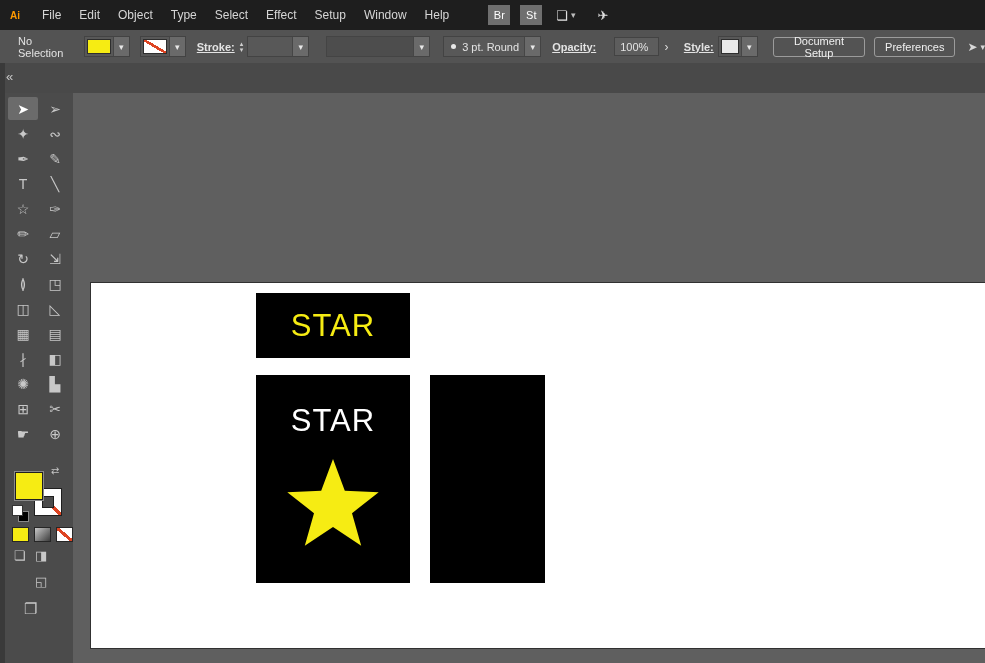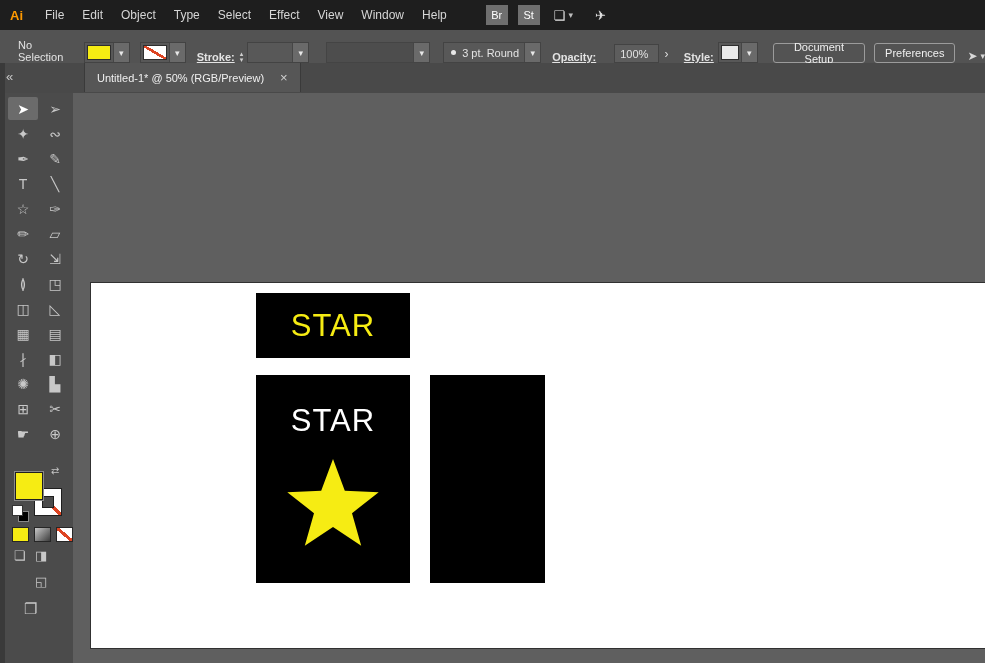--- a/index.html
+++ b/index.html
@@ -3,30 +3,30 @@
 <meta charset="utf-8">
 <style>
   html,body{margin:0;padding:0;background:#2a2a2a;}
   .app{position:relative;width:985px;height:663px;overflow:hidden;
        font-family:"Liberation Sans",sans-serif;background:#5f5f5f;
        -webkit-user-select:none;user-select:none;}
 
   
   .menubar{position:absolute;left:0;top:0;right:0;height:30px;background:#1e1e1e;
            display:flex;align-items:center;color:#d6d6d6;font-size:12px;}
-  .logo{color:#ff9a00;font-weight:bold;font-size:13px;padding:0 13px 0 10px;}
+  .logo{color:#ff9a00;font-weight:bold;font-size:10px;padding:0 13px 0 10px;}
   .menu-item{padding:0 9px;height:30px;display:flex;align-items:center;cursor:default;}
   .mini-btn{background:#6f6f6f;color:#fff;min-width:22px;height:20px;border-radius:0;
             display:flex;align-items:center;justify-content:center;font-size:11px;margin-left:10px;}
   .mb-icon{color:#e0e0e0;font-size:13px;margin-left:14px;display:flex;align-items:center;gap:3px;}
   .mb-icon .chev{font-size:9px;color:#bdbdbd;}
 
   
   .controlbar{position:absolute;left:0;top:30px;right:0;height:33px;background:#535353;
-              border-bottom:1px solid #3c3c3c;display:flex;align-items:flex-end;
+              border-bottom:1px solid #3c3c3c;display:flex;align-items:center;
               font-size:11px;color:#e3e3e3;}
   .status{margin-left:18px;width:72px;}
   .combo{display:flex;align-items:center;height:19px;border:1px solid #434343;background:#585858;}
   .combo .arrow{width:15px;height:100%;background:#6a6a6a;display:flex;align-items:center;
                 justify-content:center;font-size:9px;color:#e8e8e8;border-left:1px solid #464646;}
   .swatch{width:22px;height:13px;border:1px solid #2e2e2e;margin:0 2px;}
   .sw-fill{background:#F6EC13;}
   .sw-none{background:#fff linear-gradient(to top right,transparent 44%,#d42 44%,#d42 56%,transparent 56%);}
   .label{margin-left:11px;text-decoration:underline;font-weight:bold;}
   .stepper{display:flex;flex-direction:column;margin-left:5px;color:#cfcfcf;font-size:7px;line-height:6px;}
@@ -101,21 +101,21 @@
 <div class="app">
 
   <div class="menubar">
     <span class="logo">Ai</span>
     <span class="menu-item">File</span>
     <span class="menu-item">Edit</span>
     <span class="menu-item">Object</span>
     <span class="menu-item">Type</span>
     <span class="menu-item">Select</span>
     <span class="menu-item">Effect</span>
-    <span class="menu-item">View</span>
+    <span class="menu-item">Setup</span>
     <span class="menu-item">Window</span>
     <span class="menu-item">Help</span>
     <span class="mini-btn" style="margin-left:30px">Br</span>
     <span class="mini-btn">St</span>
     <span class="mb-icon">
       <span>❏</span>
       <span class="chev">▾</span>
     </span>
     <span class="mb-icon" style="margin-left:22px">
       <span>✈</span>
@@ -170,24 +170,20 @@
     <button class="cb-btn" style="margin-left:9px">Preferences</button>
 
     <span class="sel-similar">
       <span class="glyph">➤</span>
       <span class="chev" style="font-size:9px;margin-left:3px">▾</span>
     </span>
   </div>
 
   <div class="tabbar">
     <span class="collapse">«</span>
-    <div class="doc-tab">
-      <span>Untitled-1* @ 50% (RGB/Preview)</span>
-      <span class="tab-close">×</span>
-    </div>
   </div>
 
   <div class="left-edge"></div>
 
   <div class="toolbar">
     <div class="tools">
       <div class="tool selected">
           <span>➤</span>
         </div>
       <div class="tool">

